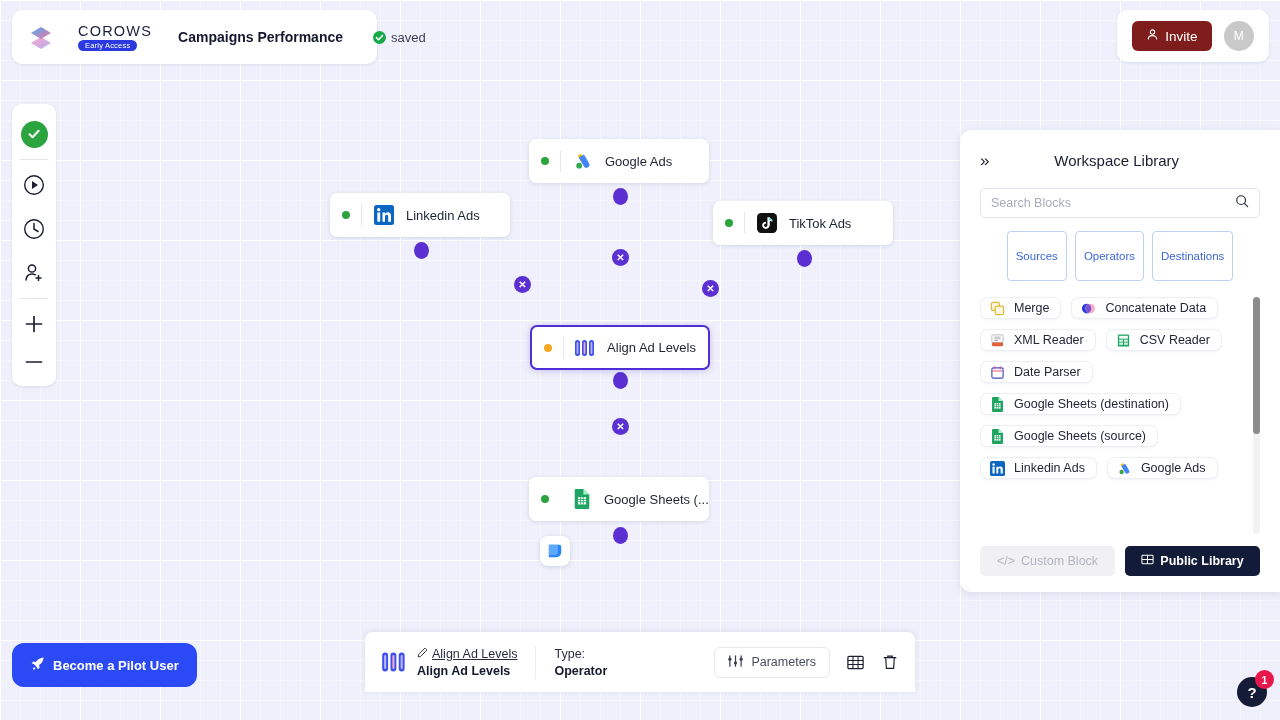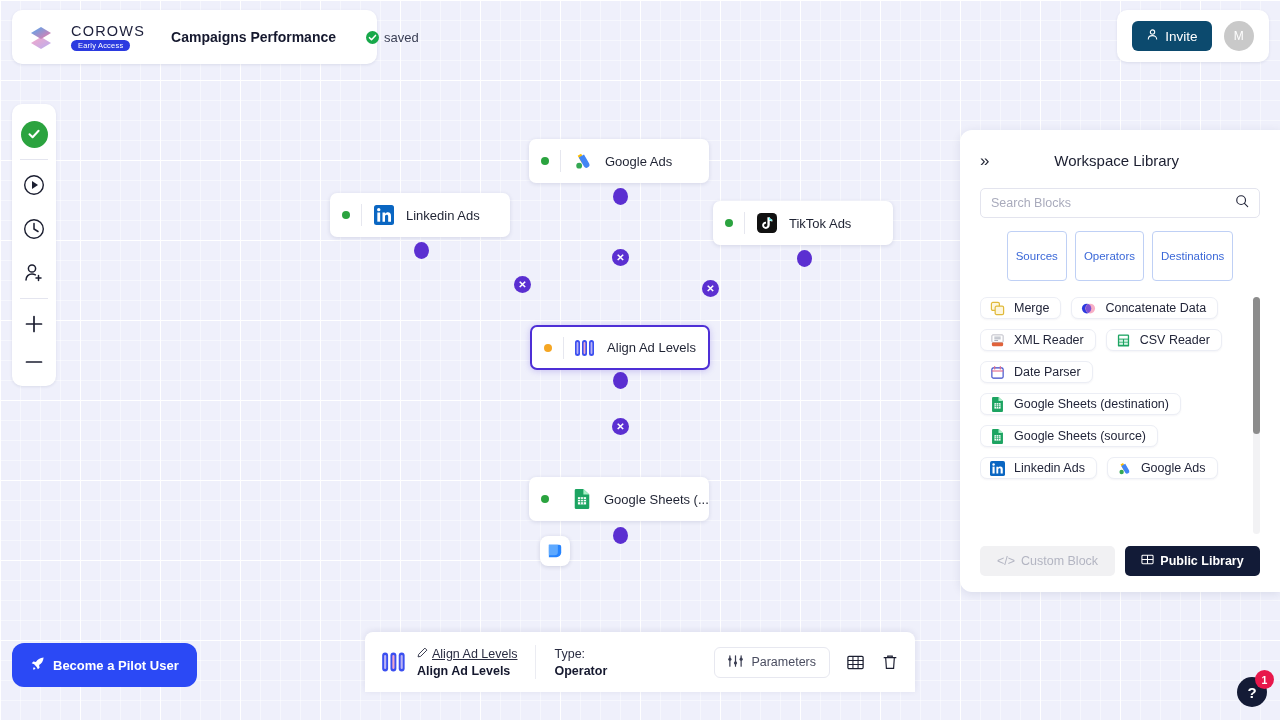--- a/index.html
+++ b/index.html
@@ -21,21 +21,21 @@
   }
 
   
   #topbar-left {
     position: absolute; left: 12px; top: 10px;
     height: 54px; width: 365px;
     background: #fff; border-radius: 10px;
     box-shadow: 0 1px 3px rgba(30,35,90,0.10);
     display: flex; align-items: center; padding: 0 16px;
   }
-  .brand { display: flex; align-items: center; gap: 17px; }
+  .brand { display: flex; align-items: center; gap: 24px; }
   .brand-mark { width: 26px; height: 26px; position: relative; flex: none; }
   .brand-text { display: flex; flex-direction: column; align-items: flex-start; line-height: 1; }
   .brand-name {
     font-size: 14.5px; letter-spacing: 1.2px; color: #1c1f3b; font-weight: 400;
   }
   .brand-badge {
     margin-top: 2px;
     background: #2b3ae0; color: #fff; font-size: 7.5px; font-weight: normal;
     border-radius: 7px; padding: 1.5px 7px; letter-spacing: .2px;
   }
@@ -51,21 +51,21 @@
   .check-dot svg { display: block; }
 
   #topbar-right {
     position: absolute; right: 11px; top: 10px;
     height: 52px; width: 152px;
     background: #fff; border-radius: 10px;
     box-shadow: 0 1px 3px rgba(30,35,90,0.10);
     display: flex; align-items: center; justify-content: center; gap: 12px;
   }
   .invite-btn {
-    background: #0c4a6e; color: #fff; border: none; border-radius: 6px;
+    background: #7f1d1d; color: #fff; border: none; border-radius: 6px;
     height: 30px; padding: 0 14px; display: flex; align-items: center; gap: 6px;
     font-size: 13.5px; font-family: inherit; cursor: pointer;
   }
   .avatar {
     width: 30px; height: 30px; border-radius: 50%; background: #c9c9c9;
     color: #fff; font-size: 12px; display: flex; align-items: center; justify-content: center;
   }
 
   
   #toolrail {

